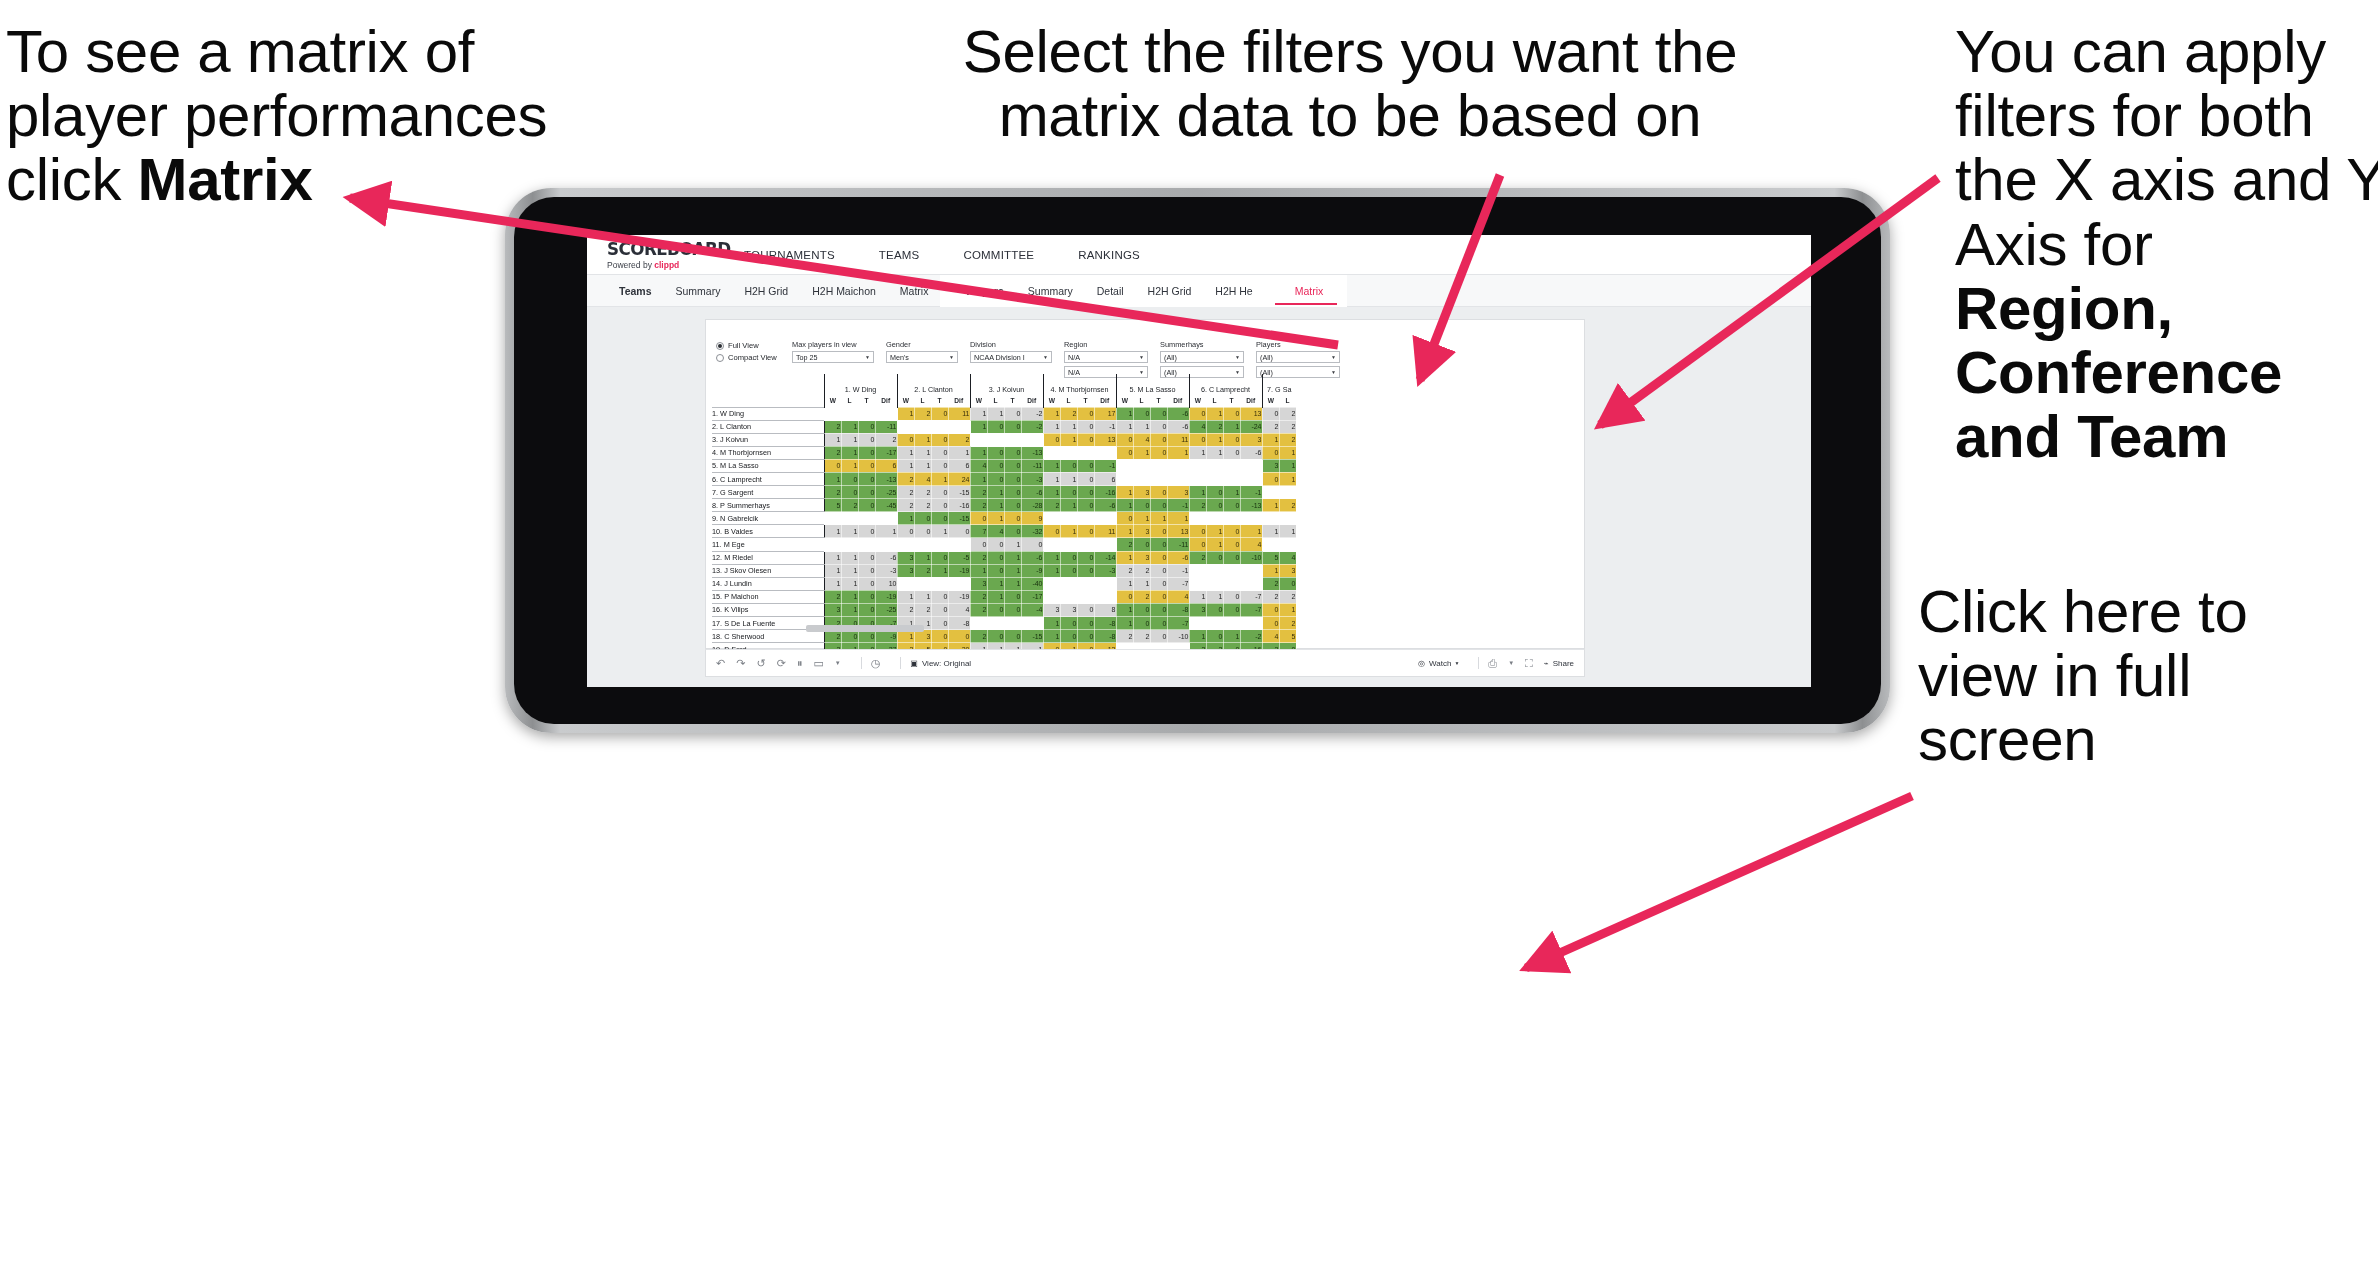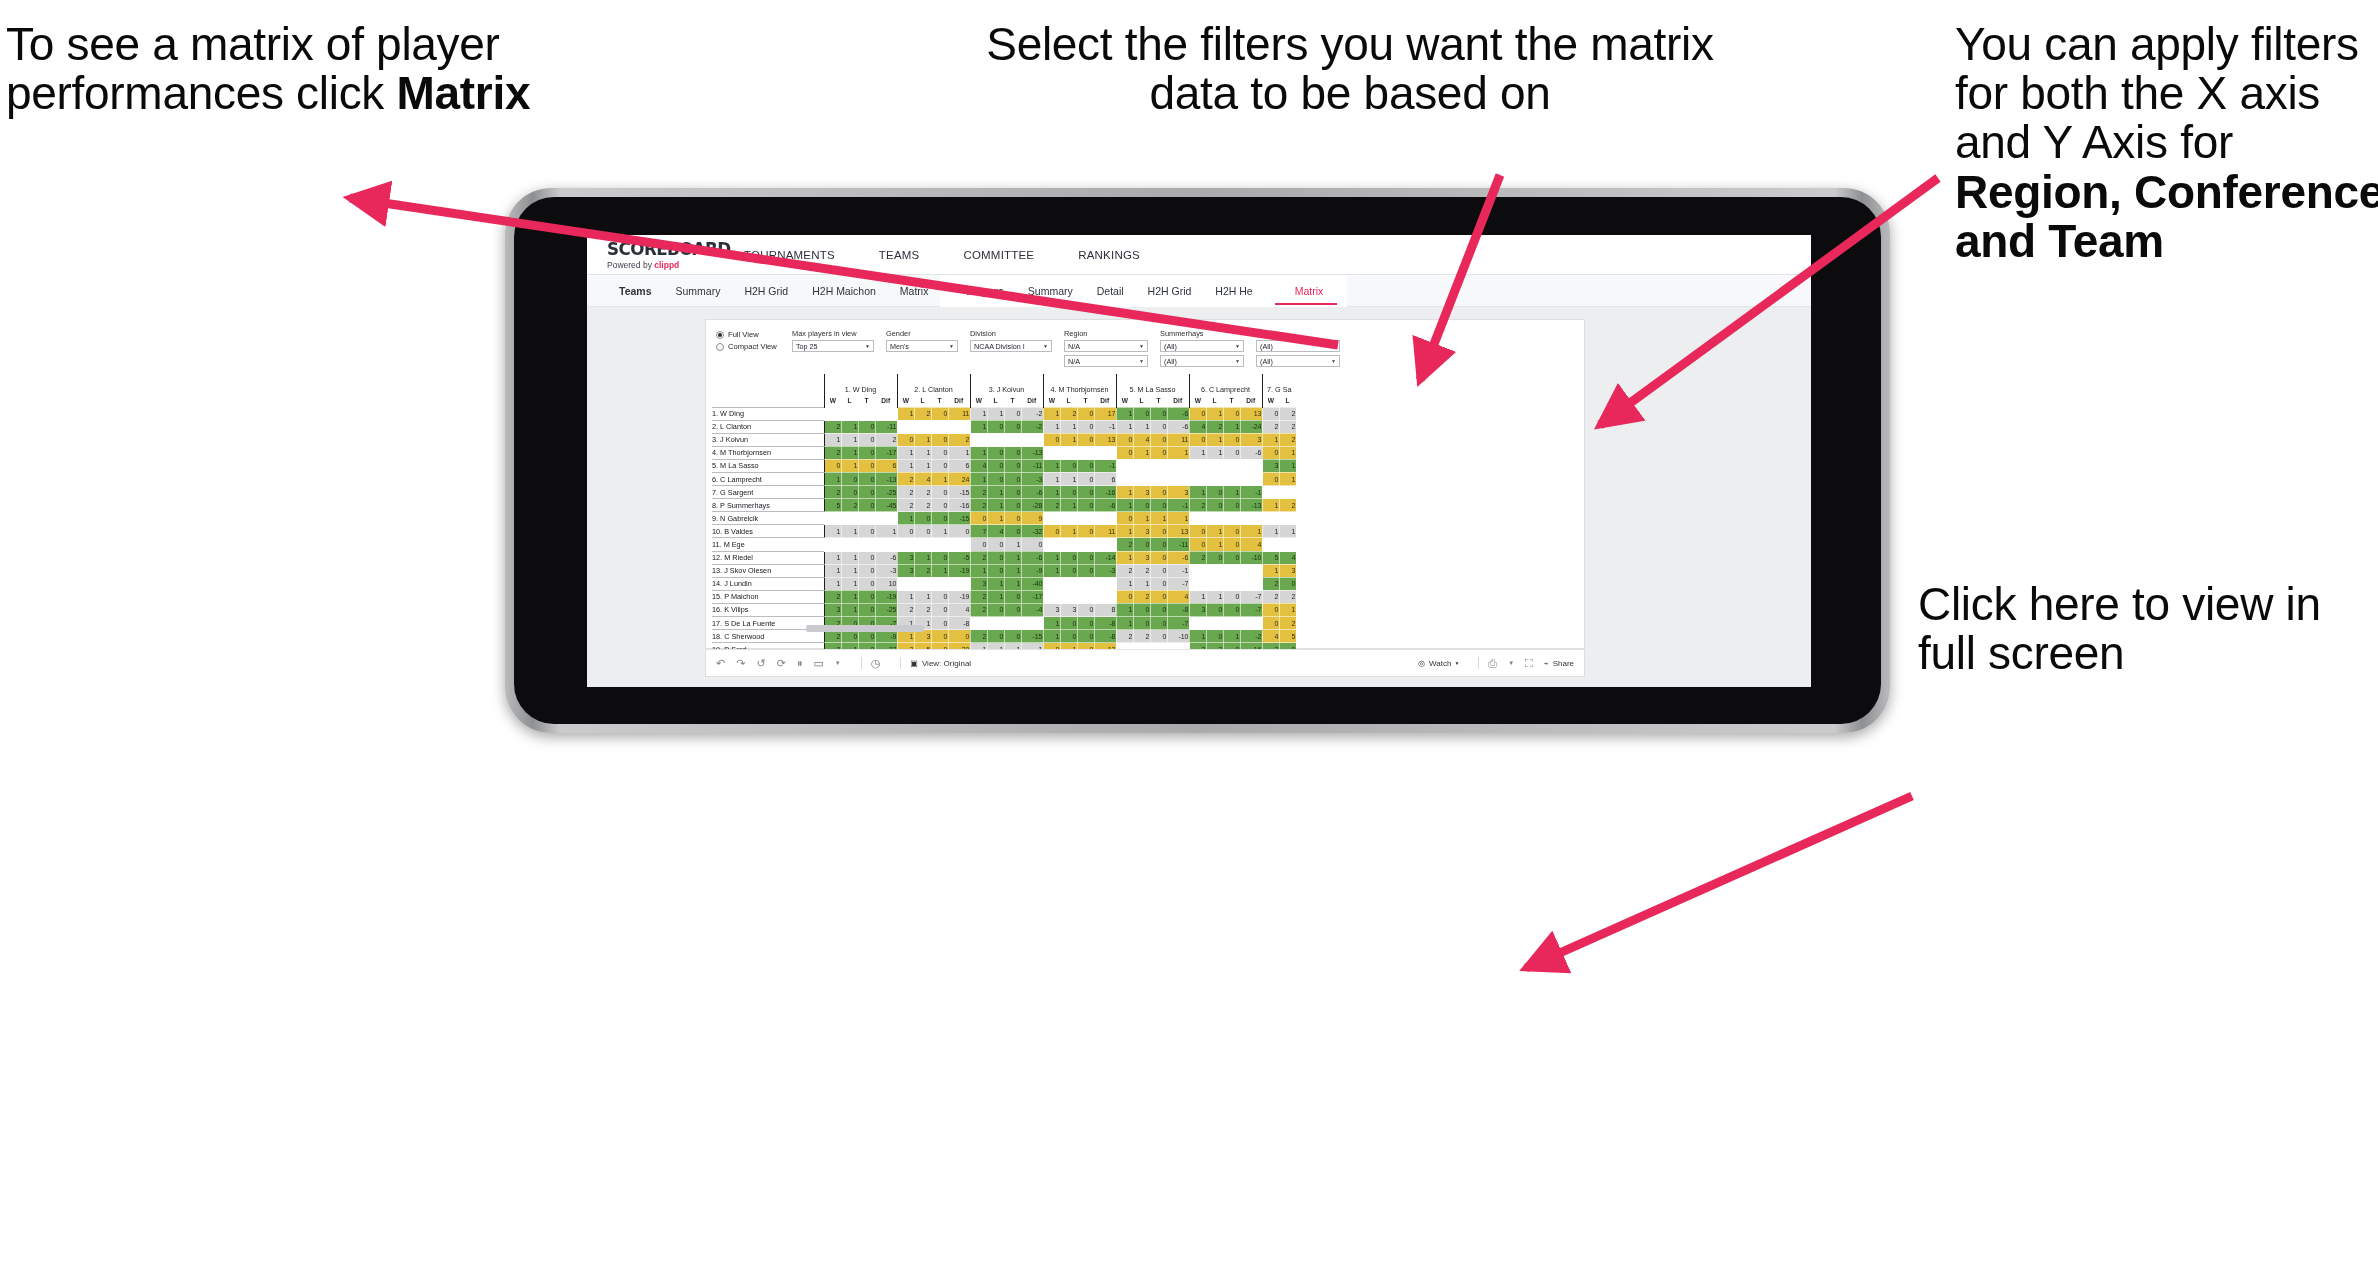--- a/index.html
+++ b/index.html
@@ -9,21 +9,21 @@
     background:#ffffff;
     font-family:"Liberation Sans", sans-serif;
     overflow:hidden;
     position:relative;
   }
 
   
   .annot {
     position:absolute;
     color:#0a0a0a;
-    font-size:46px;
+    font-size:60px;
     line-height:1.07;
     font-weight:400;
     letter-spacing:-0.3px;
   }
   .annot b { font-weight:700; }
   #annot-left   { left:6px;   top:20px;  width:560px; }
   #annot-mid    { left:960px; top:20px;  width:780px; text-align:center;}
   #annot-right  { left:1955px;top:20px;  width:430px; }
   #annot-full   { left:1918px;top:580px; width:450px; }
 
@@ -96,21 +96,21 @@
   .grp .st.active::after{
     content:""; position:absolute; left:10px; right:10px; bottom:2px;
     height:2px; background:#e8275a;
   }
 
   
   .sheet{
     position:absolute; left:118px; top:84px; width:880px; height:330px;
     background:#fff; border:1px solid #dcdee1;
   }
-  .filters{ position:absolute; left:0; top:0; width:880px; padding:9px 10px 5px 10px; }
+  .filters{ position:absolute; left:0; top:0; width:880px; padding:20px 10px 5px 10px; }
   .frow{ display:flex; align-items:flex-start; }
   .fcol{ margin-right:12px; }
   .fcol .flab{ font-size:7.4px; color:#2a2d33; margin-bottom:2px; white-space:nowrap; }
   .ddl{
     height:12px; border:1px solid #b9bcc1; background:#fff;
     font-size:7.2px; color:#1e2126; display:flex; align-items:center;
     padding:0 3px; justify-content:space-between; margin-bottom:3px;
   }
   .ddl .cv{ overflow:hidden; white-space:nowrap; }
   .ddl .ar{ font-size:5px; color:#3a3d42; margin-left:4px; }

